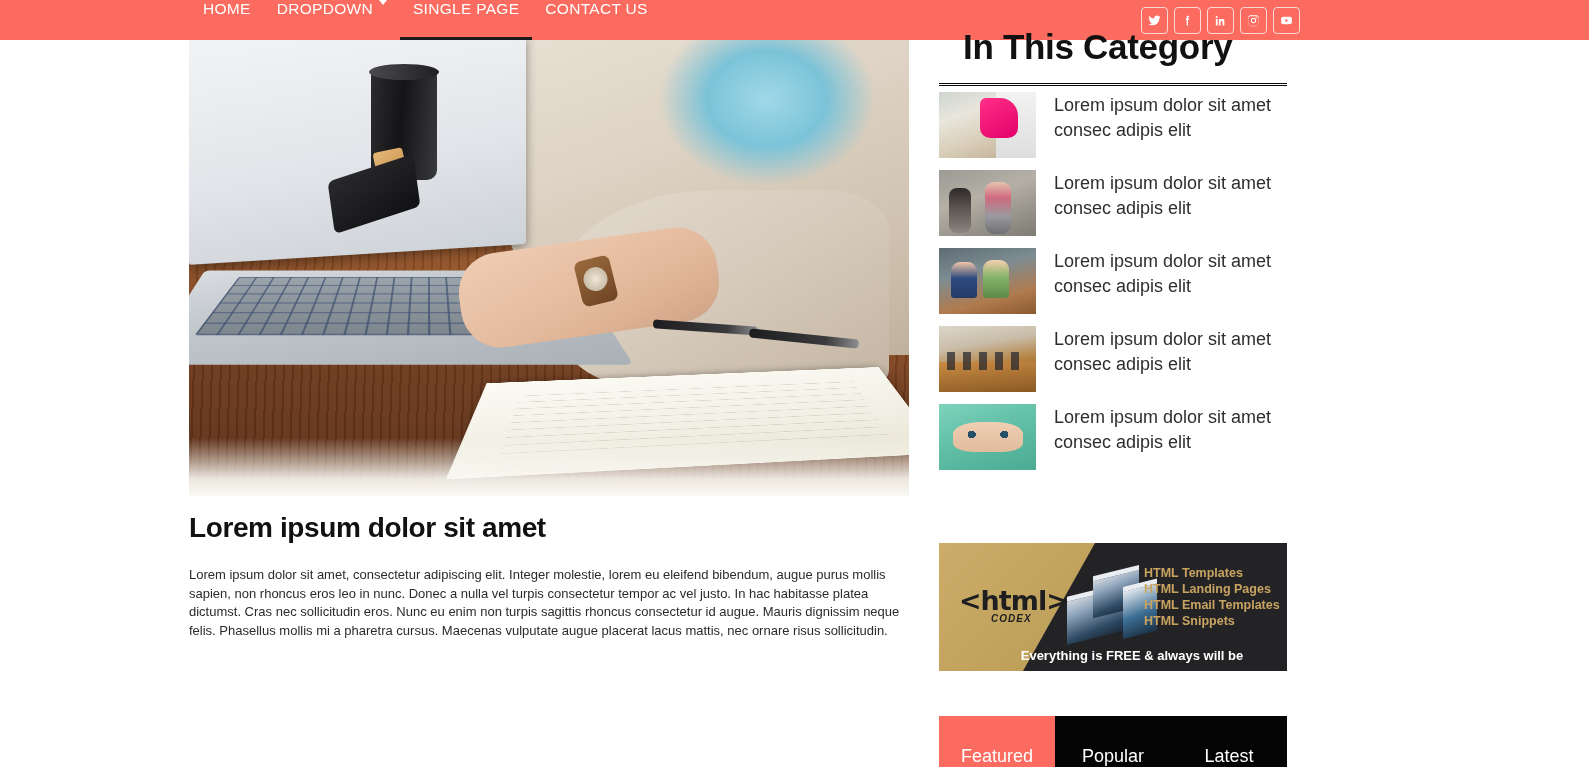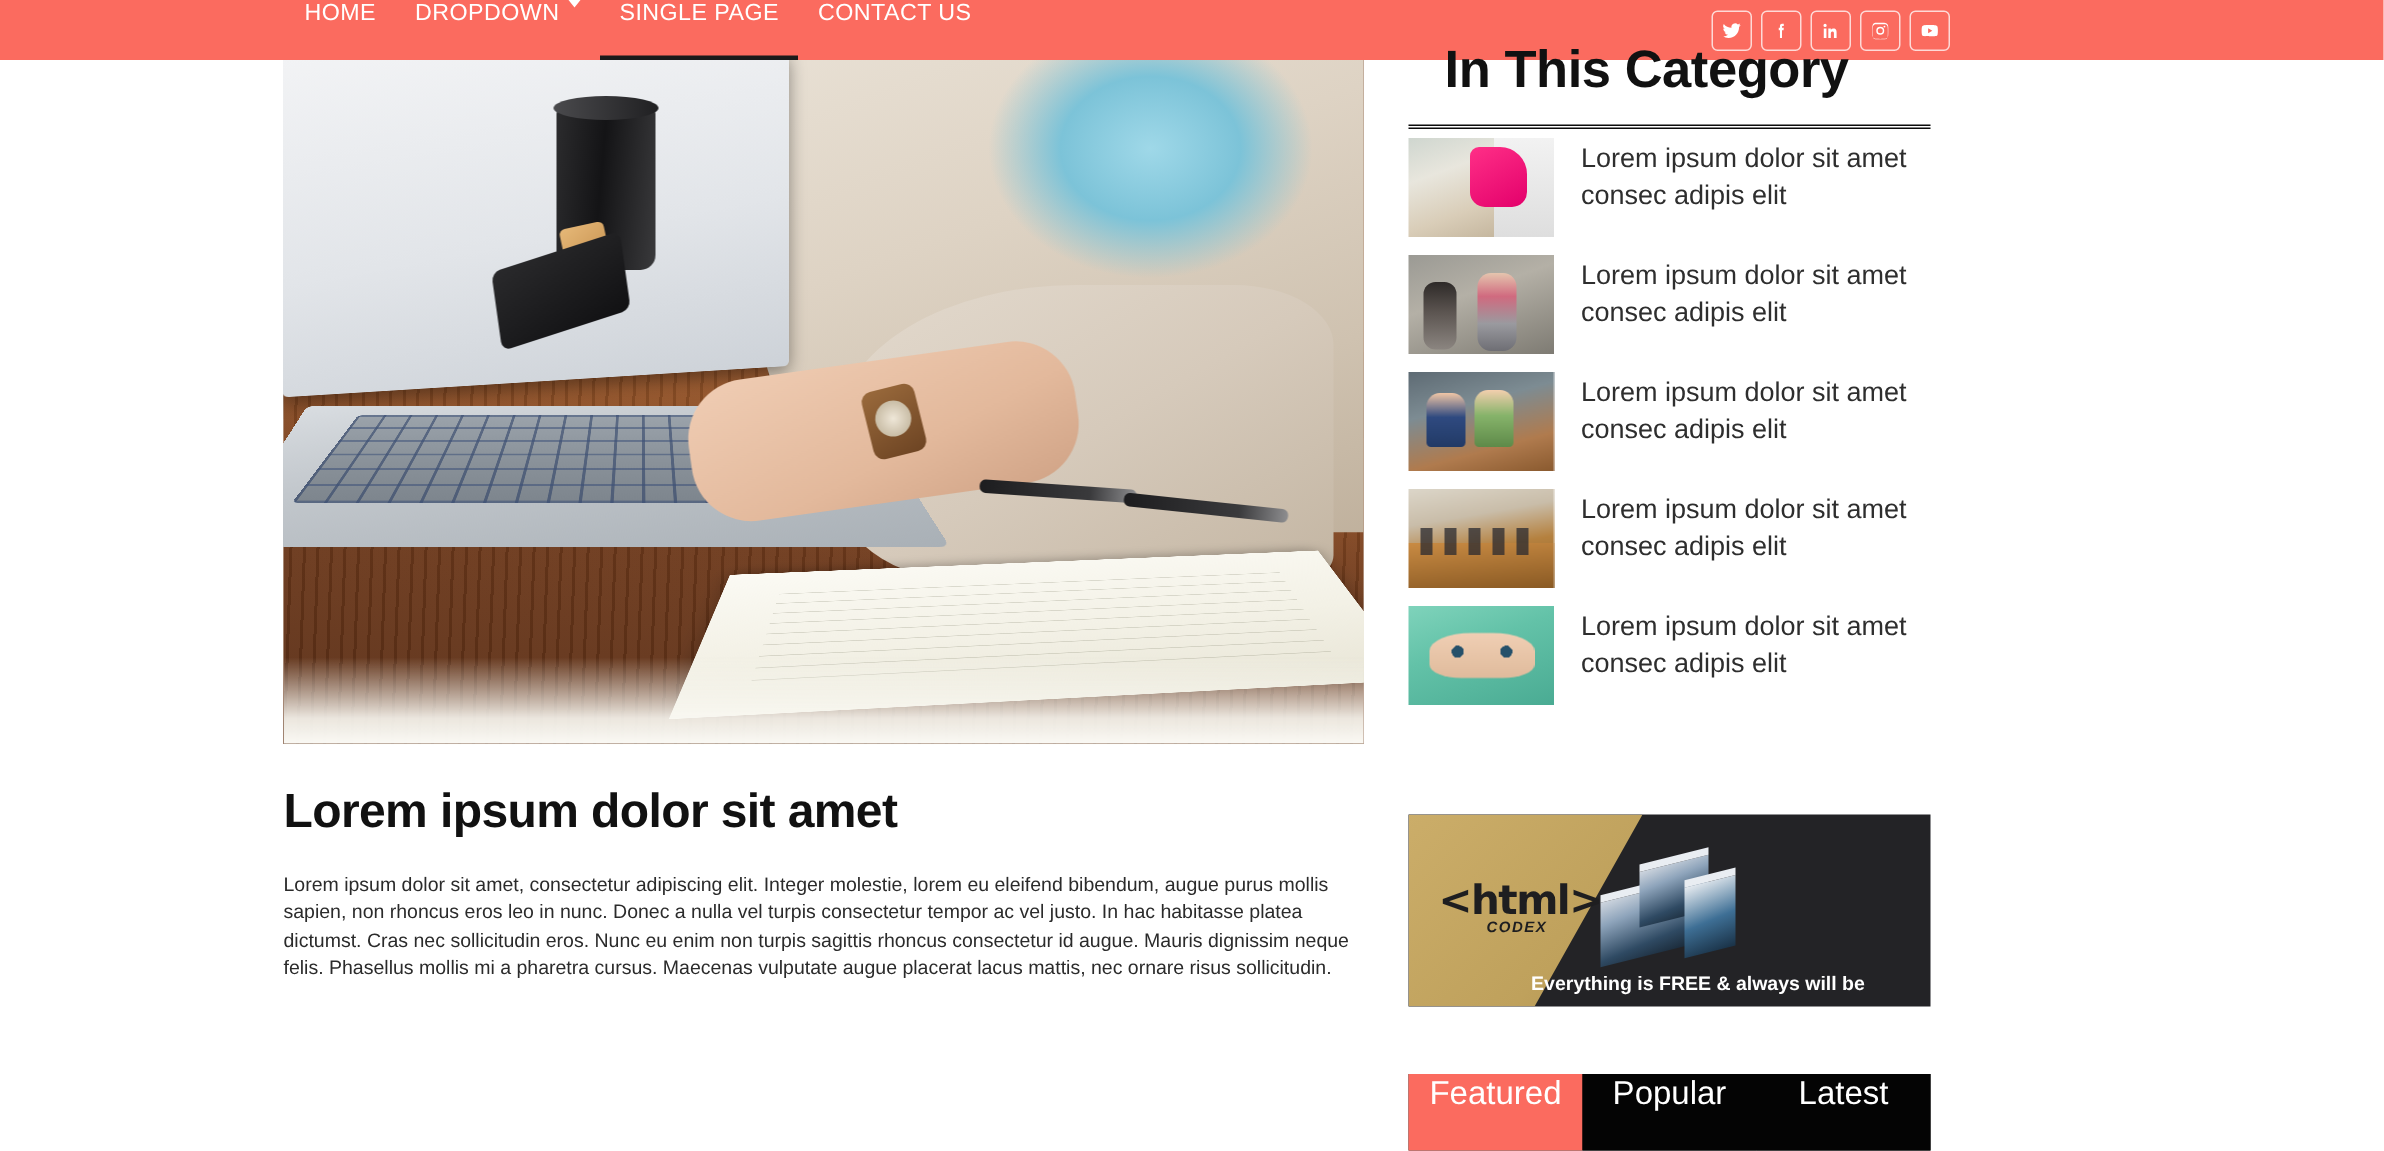--- a/index.html
+++ b/index.html
@@ -218,22 +218,22 @@
     border-radius: 4px;
   }
   .hero-img .pen1 { left: 464px; top: 283px; width: 105px; transform: rotate(4deg); }
   .hero-img .pen2 { left: 560px; top: 294px; width: 110px; transform: rotate(6deg); }
   .hero-img .whitefade {
     position: absolute; left: 0; right: 0; bottom: 0; height: 58px;
     background: linear-gradient(180deg, rgba(255,255,255,0) 0%, rgba(250,249,243,0.9) 70%, #fbfaf5 100%);
   }
 
   .article-title {
-    margin-top: 26px;
-    font-size: 32px;
+    margin-top: 16px;
+    font-size: 28px;
     font-weight: 700;
     color: #111111;
     letter-spacing: -0.4px;
     line-height: 1.15;
   }
   .article-body {
     margin-top: 22px;
     font-size: 13px;
     line-height: 1.42;
     color: #2b2b2b;
@@ -392,24 +392,24 @@
     left: 939px;
     top: 716px;
     width: 348px;
     height: 51px;
     background: #040404;
     display: flex;
   }
   .tab {
     flex: 1;
     display: flex;
-    align-items: flex-start;
+    align-items: flex-end;
     justify-content: center;
     color: #ffffff;
-    font-size: 22px;
+    font-size: 18px;
     cursor: pointer;
     background: #040404;
   }
   .tab.active { background: #FB6B5F; }
 </style>
 </head>
 <body>
 
 <div class="navbar">
   <nav class="nav-links">
@@ -522,20 +522,26 @@
 
 <a class="ad-banner">
   <span class="ad-gold"></span>
   <span class="ad-logo">&lt;html&gt;</span>
   <span class="ad-logo-sub">CODEX</span>
   <span class="ad-screens">
       <i></i>
       <i></i>
       <i></i>
     </span>
+  <span class="ad-list">
+    <span style="display:block">HTML Templates</span>
+    <span style="display:block">HTML Landing Pages</span>
+    <span style="display:block">HTML Email Templates</span>
+    <span style="display:block">HTML Snippets</span>
+  </span>
   <span class="ad-foot">Everything is FREE &amp; always will be</span>
 </a>
 
 <div class="tabbar">
   <div class="tab active">
     <span>Featured</span>
   </div>
   <div class="tab">
     <span>Popular</span>
   </div>

